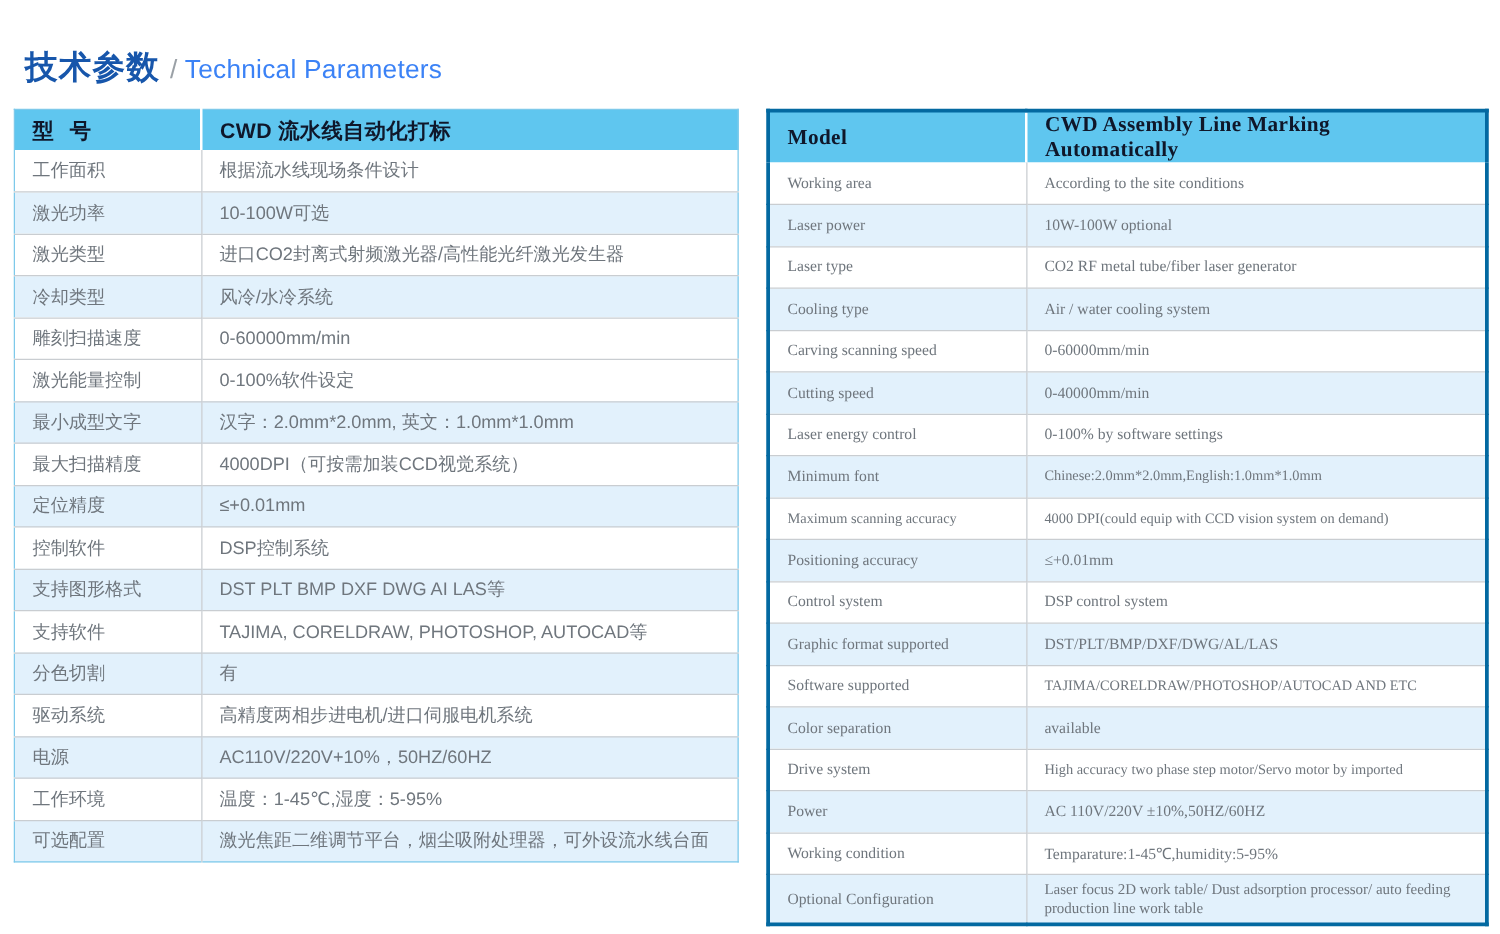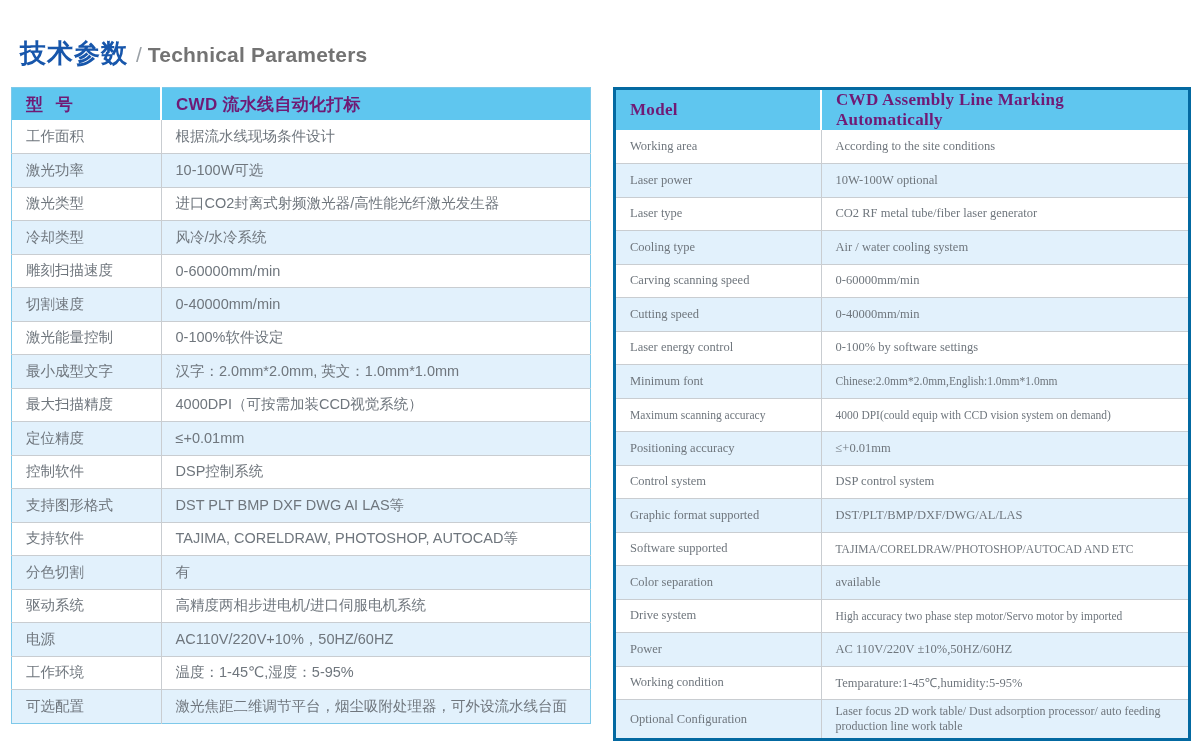--- a/index.html
+++ b/index.html
@@ -34,22 +34,22 @@
     letter-spacing: 1px;
   }
   #page-title .title-sep {
     font-size: 21px;
     color: #9aa0a6;
     margin: 0 6px 0 8px;
     font-weight: 400;
   }
   #page-title .title-en {
     font-size: 21px;
-    color: #737373;
-    font-weight: 700;
+    color: #3b82f6;
+    font-weight: 400;
     letter-spacing: .2px;
   }
 
   
   #tables {
     position: absolute;
     left: 0;
     top: 87px;
     width: 1200px;
     display: flex;
@@ -79,21 +79,21 @@
   table.spec td, table.spec th {
     padding: 0 14px;
     vertical-align: middle;
     text-align: left;
     font-weight: normal;
   }
 
   
   .spec thead th {
     background: #5fc6ef;
-    color: #701a75;
+    color: #0f172a;
     height: 32px;
     font-size: 17px;
     font-weight: bold;
     letter-spacing: .3px;
   }
   .table-left .spec thead th.hdr-key {
     letter-spacing: 4px;
   }
   .table-left .spec thead th { font-size: 17px; }
   .table-right .spec thead th { font-size: 17px; }
@@ -169,24 +169,20 @@
             <td class="v">进口CO2封离式射频激光器/高性能光纤激光发生器</td>
           </tr>
           <tr class="r-even">
             <td class="k">冷却类型</td>
             <td class="v">风冷/水冷系统</td>
           </tr>
           <tr class="r-odd">
             <td class="k">雕刻扫描速度</td>
             <td class="v">0-60000mm/min</td>
           </tr>
-          <tr class="r-even">
-            <td class="k">切割速度</td>
-            <td class="v">0-40000mm/min</td>
-          </tr>
           <tr class="r-odd">
             <td class="k">激光能量控制</td>
             <td class="v">0-100%软件设定</td>
           </tr>
           <tr class="r-even">
             <td class="k">最小成型文字</td>
             <td class="v">汉字：2.0mm*2.0mm, 英文：1.0mm*1.0mm</td>
           </tr>
           <tr class="r-odd">
             <td class="k">最大扫描精度</td>

